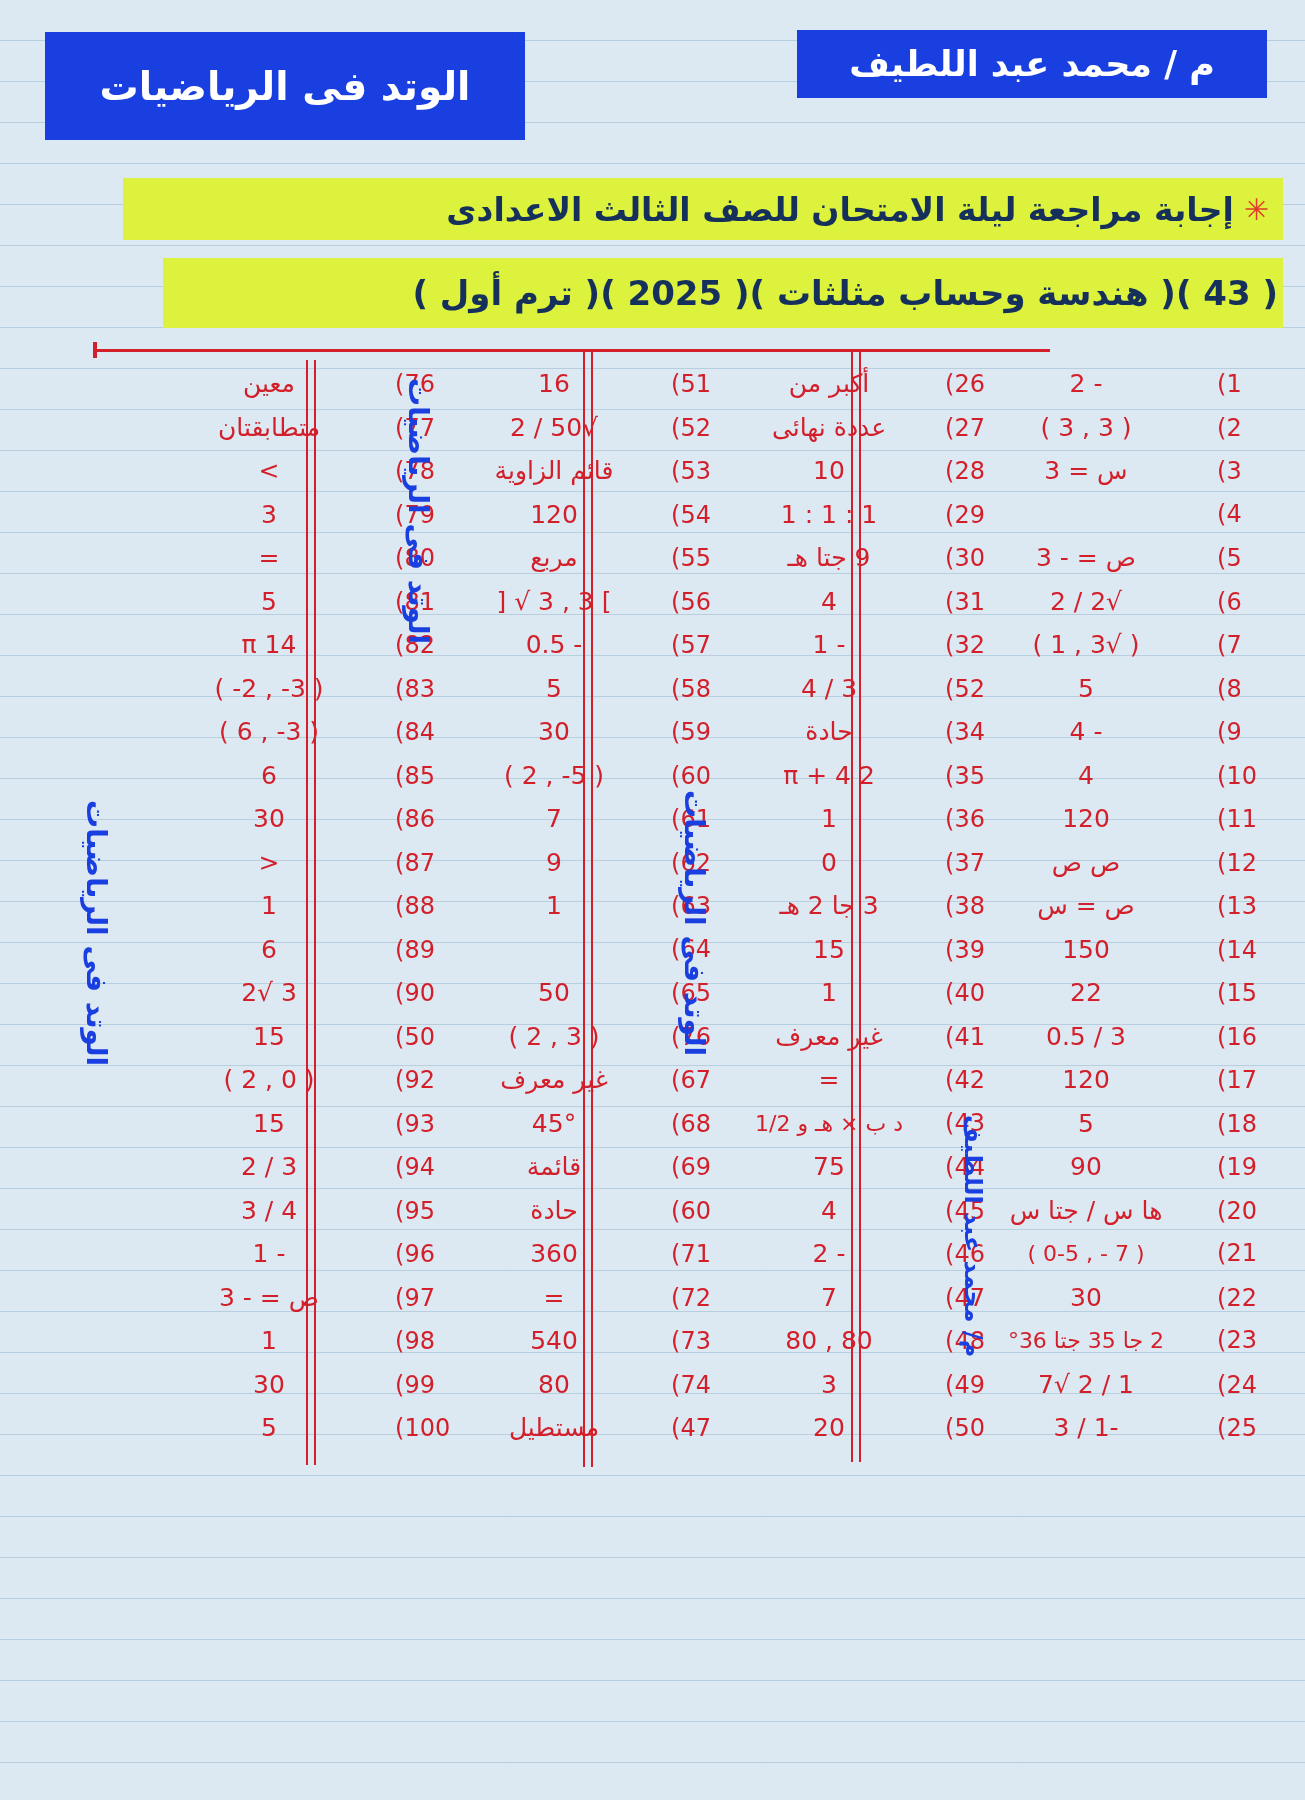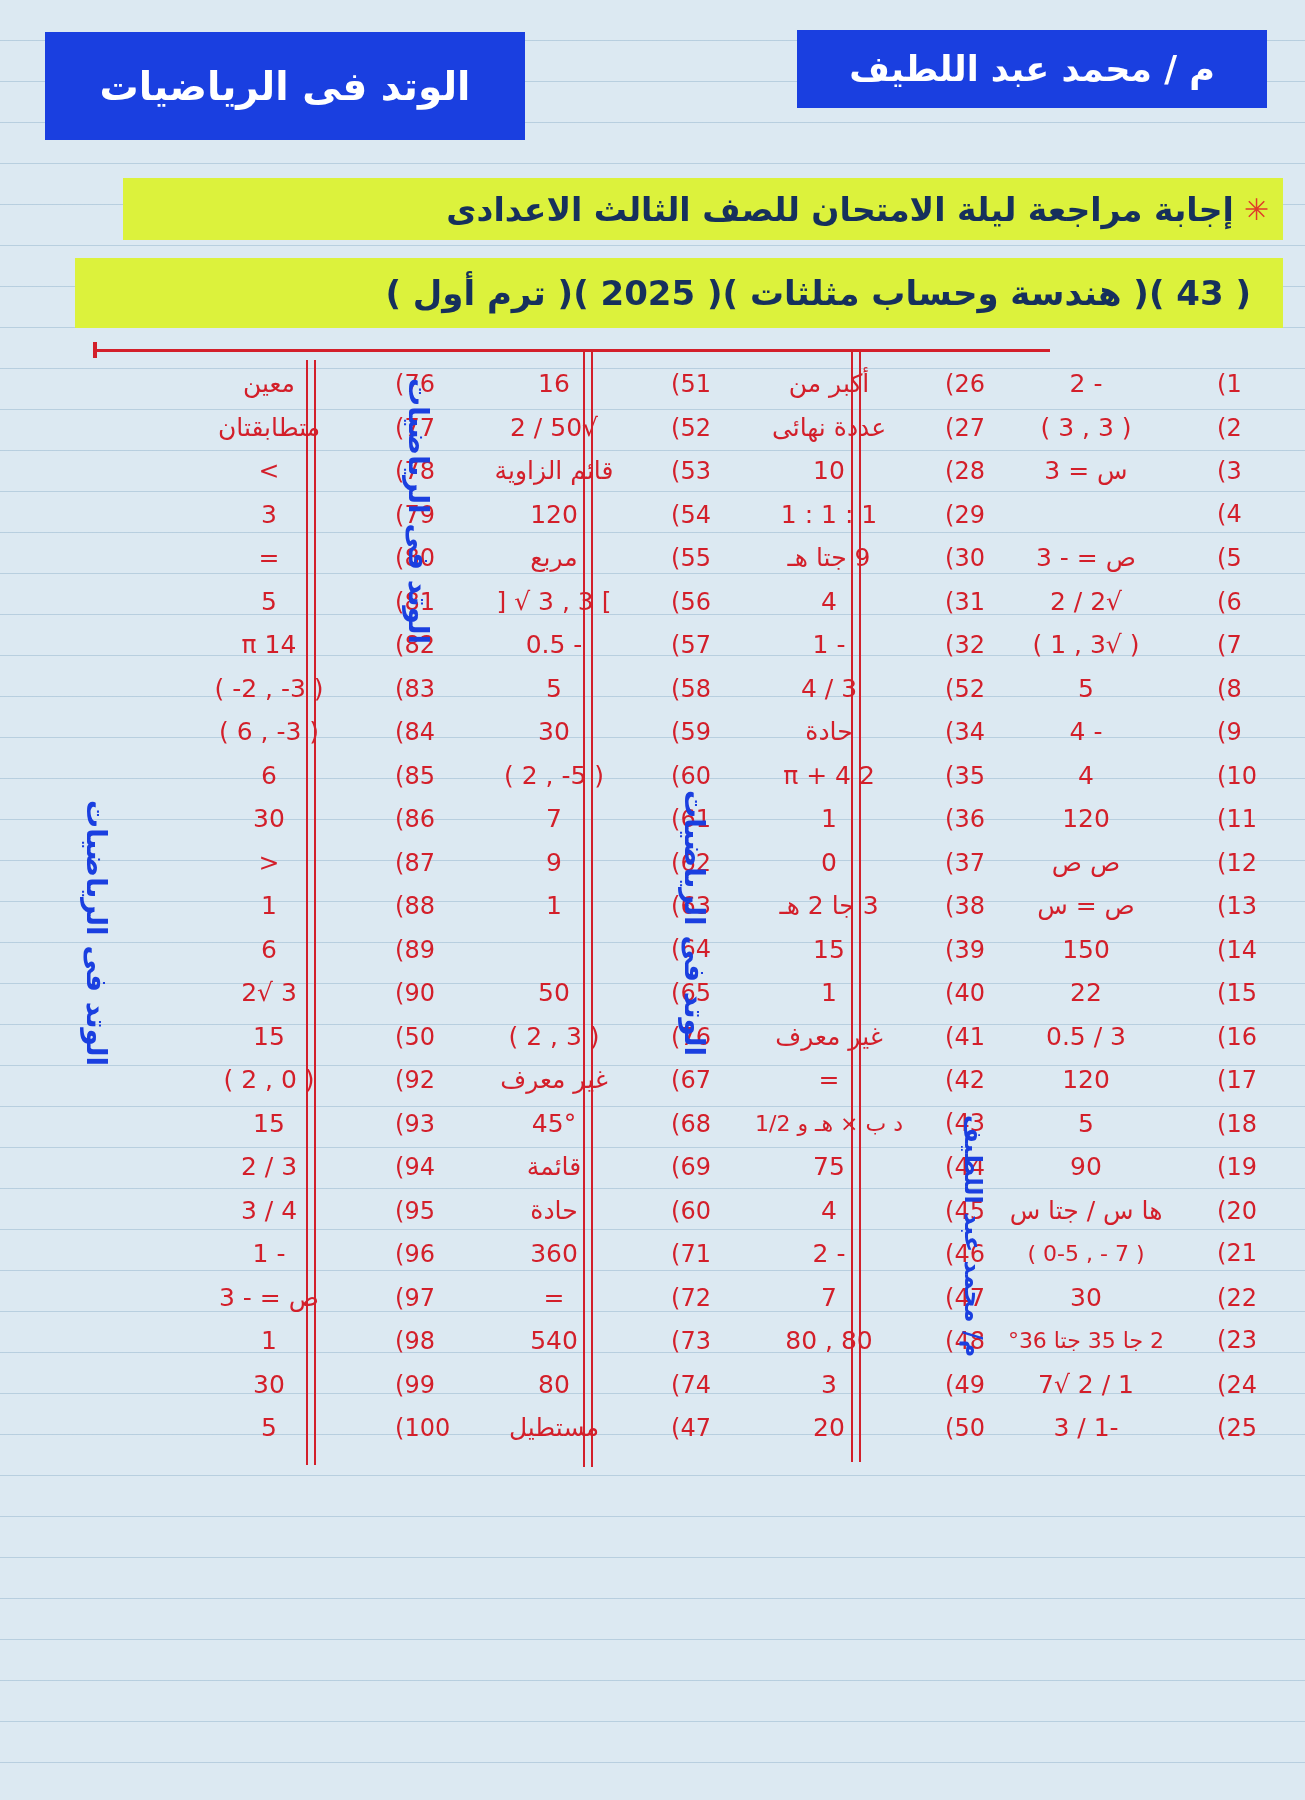--- a/index.html
+++ b/index.html
@@ -28,21 +28,21 @@
   .banner{
     position:absolute;
     background:#1a3fe0;
     color:#ffffff;
     font-weight:bold;
     display:flex;align-items:center;justify-content:center;
     direction:rtl;
     letter-spacing:0.5px;
   }
   #banner-right{
-    right:38px;top:30px;width:470px;height:78px;
+    right:38px;top:30px;width:470px;height:68px;
     font-size:35px;
   }
   #banner-left{
     left:45px;top:32px;width:480px;height:108px;
     font-size:39px;
   }
 
   
   .hl{
     position:absolute;
@@ -51,22 +51,22 @@
     display:flex;align-items:center;
     color:#16305c;
     font-family:"DejaVu Sans", sans-serif;
     font-weight:600;
   }
   #title-line-1{
     right:22px;top:178px;width:1160px;height:62px;
     font-size:33px;padding-right:14px;box-sizing:border-box;
   }
   #title-line-2{
-    right:22px;top:258px;width:1208px;height:70px;
-    font-size:34px;padding-right:32px;box-sizing:border-box;
+    right:22px;top:258px;width:1120px;height:70px;
+    font-size:34px;padding-right:5px;box-sizing:border-box;
   }
   .star{color:#e03b2a;font-size:30px;margin-left:10px;}
 
   
   #top-rule{
     position:absolute;left:95px;top:349px;width:955px;height:3px;
     background:#d31f2a;
   }
   #top-rule:before{
     content:"";position:absolute;left:-2px;top:-7px;width:4px;height:16px;background:#d31f2a;

